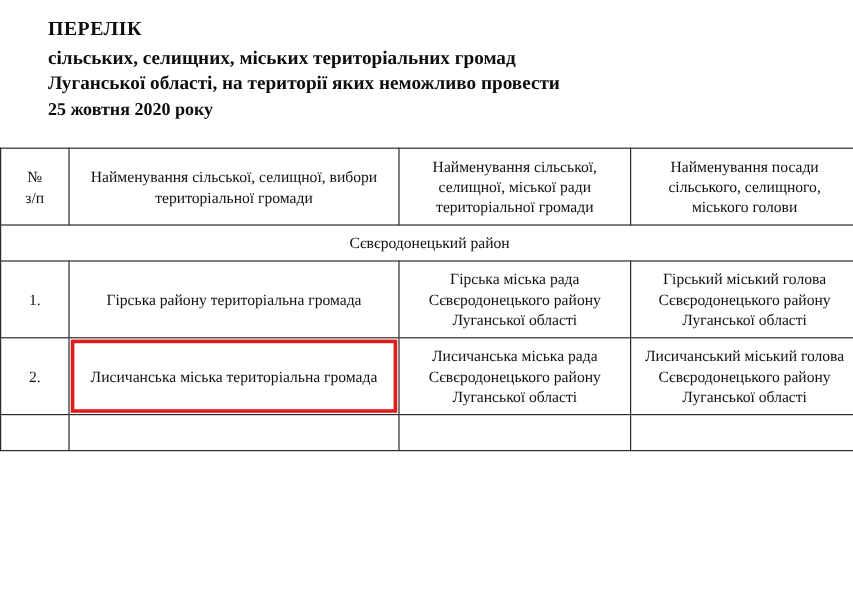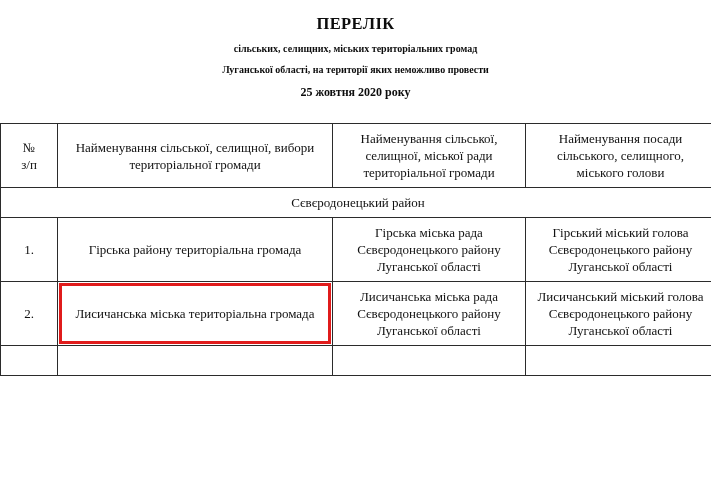--- a/index.html
+++ b/index.html
@@ -15,39 +15,39 @@
     overflow: hidden;
   }
   .page {
     position: relative;
     width: 711px;
     height: 496px;
     box-sizing: border-box;
     padding: 0;
   }
   .title-block {
-    text-align: center;
+    text-align: left;
     padding: 14px 40px 0 40px;
   }
   .title-main {
     font-weight: bold;
     font-size: 16.5px;
     letter-spacing: 0.4px;
     color: #0d0d0d;
     margin-bottom: 4px;
   }
   .title-line {
     font-weight: bold;
-    font-size: 10px;
+    font-size: 16px;
     line-height: 21px;
     color: #0d0d0d;
   }
   .title-date {
     font-weight: bold;
-    font-size: 12px;
+    font-size: 15px;
     line-height: 21px;
     color: #0d0d0d;
     margin-top: 2px;
   }
   table.list-table {
     border-collapse: collapse;
     width: 663px;
     margin: 20px auto 0 auto;
     table-layout: fixed;
   }

